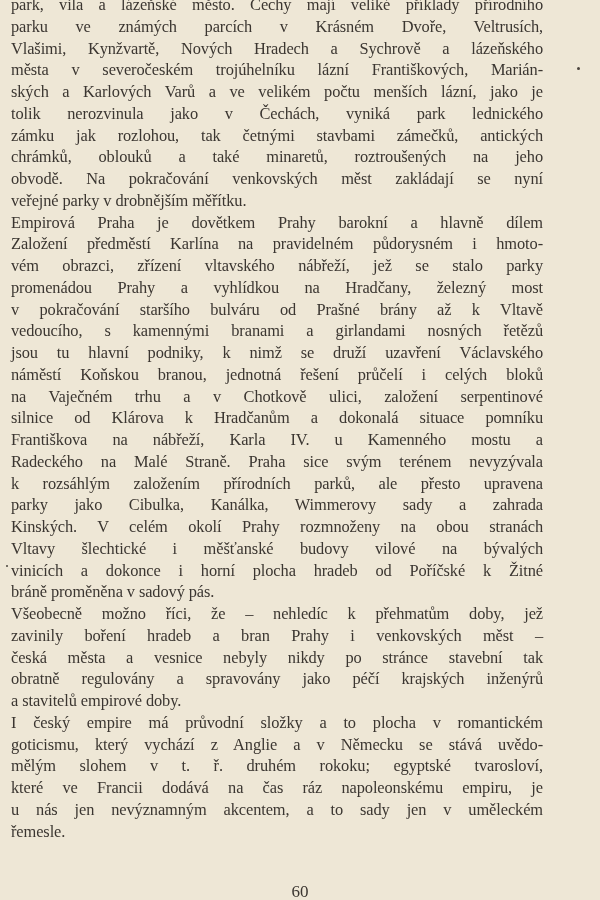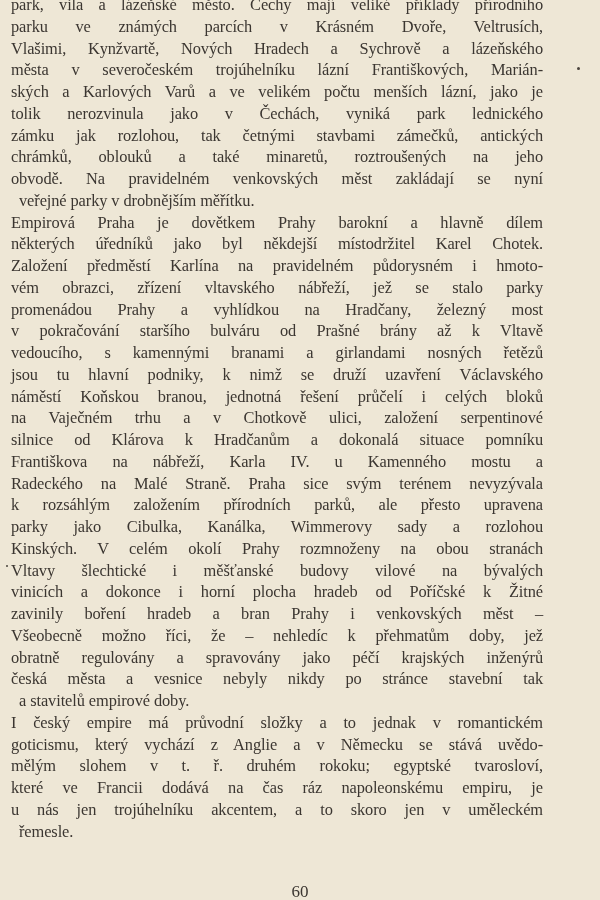--- a/index.html
+++ b/index.html
@@ -17,75 +17,75 @@
     display:block;
     height:21.75px;
     line-height:21.75px;
     font-size:16.4px;
     white-space:nowrap;
     text-align:justify;
     text-align-last:justify;
     font-family:"Liberation Serif", "DejaVu Serif", serif;
     letter-spacing:-0.1px;
   }
-  .line.last { text-align-last:left;margin-left:8px; }
+  .line.last { text-align-last:left; }
   .page-number {
     position:absolute; left:0; width:600px; top:882px;
     text-align:center; font-size:17px;
     font-family:"Liberation Serif", serif;
   }
   .speck { position:absolute; width:3px; height:3px; border-radius:50%; background:#4a443d; }
 </style>
 </head>
 <body>
 
 <div class="page" id="page">
     <div>
       <span class="line">park, vila a lázeňské město. Cechy mají veliké příklady přírodního</span>
       <span class="line">parku ve známých parcích v Krásném Dvoře, Veltrusích,</span>
       <span class="line">Vlašimi, Kynžvartě, Nových Hradech a Sychrově a lázeňského</span>
       <span class="line">města v severočeském trojúhelníku lázní Františkových, Marián-</span>
       <span class="line">ských a Karlových Varů a ve velikém počtu menších lázní, jako je</span>
       <span class="line">tolik nerozvinula jako v Čechách, vyniká park lednického</span>
       <span class="line">zámku jak rozlohou, tak četnými stavbami zámečků, antických</span>
       <span class="line">chrámků, oblouků a také minaretů, roztroušených na jeho</span>
-      <span class="line">obvodě. Na pravidelném venkovských měst zakládají se nyní</span>
+      <span class="line">obvodě. Na pokračování venkovských měst zakládají se nyní</span>
       <span class="line last">veřejné parky v drobnějším měřítku.</span>
     </div>
     <div>
       <span class="line">Empirová Praha je dovětkem Prahy barokní a hlavně dílem</span>
-      <span class="line">některých úředníků jako byl někdejší místodržitel Karel Chotek.</span>
       <span class="line">Založení předměstí Karlína na pravidelném půdorysném i hmoto-</span>
       <span class="line">vém obrazci, zřízení vltavského nábřeží, jež se stalo parky</span>
       <span class="line">promenádou Prahy a vyhlídkou na Hradčany, železný most</span>
       <span class="line">v pokračování staršího bulváru od Prašné brány až k Vltavě</span>
       <span class="line">vedoucího, s kamennými branami a girlandami nosných řetězů</span>
       <span class="line">jsou tu hlavní podniky, k nimž se druží uzavření Václavského</span>
       <span class="line">náměstí Koňskou branou, jednotná řešení průčelí i celých bloků</span>
       <span class="line">na Vaječném trhu a v Chotkově ulici, založení serpentinové</span>
       <span class="line">silnice od Klárova k Hradčanům a dokonalá situace pomníku</span>
       <span class="line">Františkova na nábřeží, Karla IV. u Kamenného mostu a</span>
       <span class="line">Radeckého na Malé Straně. Praha sice svým terénem nevyzývala</span>
       <span class="line">k rozsáhlým založením přírodních parků, ale přesto upravena</span>
-      <span class="line">parky jako Cibulka, Kanálka, Wimmerovy sady a rozlohou</span>
+      <span class="line">parky jako Cibulka, Kanálka, Wimmerovy sady a zahrada</span>
       <span class="line">Kinských. V celém okolí Prahy rozmnoženy na obou stranách</span>
       <span class="line">Vltavy šlechtické i měšťanské budovy vilové na bývalých</span>
       <span class="line">vinicích a dokonce i horní plocha hradeb od Poříčské k Žitné</span>
+      <span class="line last">bráně proměněna v sadový pás.</span>
     </div>
     <div>
+      <span class="line">Všeobecně možno říci, že – nehledíc k přehmatům doby, jež</span>
       <span class="line">zavinily boření hradeb a bran Prahy i venkovských měst –</span>
-      <span class="line">Všeobecně možno říci, že – nehledíc k přehmatům doby, jež</span>
+      <span class="line">česká města a vesnice nebyly nikdy po stránce stavební tak</span>
       <span class="line">obratně regulovány a spravovány jako péčí krajských inženýrů</span>
-      <span class="line">česká města a vesnice nebyly nikdy po stránce stavební tak</span>
       <span class="line last">a stavitelů empirové doby.</span>
     </div>
     <div>
-      <span class="line">I český empire má průvodní složky a to jednak v romantickém</span>
+      <span class="line">I český empire má průvodní složky a to plocha v romantickém</span>
       <span class="line">goticismu, který vychází z Anglie a v Německu se stává uvědo-</span>
       <span class="line">mělým slohem v t. ř. druhém rokoku; egyptské tvarosloví,</span>
       <span class="line">které ve Francii dodává na čas ráz napoleonskému empiru, je</span>
-      <span class="line">u nás jen trojúhelníku akcentem, a to skoro jen v uměleckém</span>
+      <span class="line">u nás jen nevýznamným akcentem, a to sady jen v uměleckém</span>
       <span class="line last">řemesle.</span>
     </div>
   </div>
 <div class="page-number">60</div>
 <span class="speck" style="left:577px;top:67px;"></span>
 <span class="speck" style="left:6px;top:565px;width:2px;height:2px;"></span>
 
 </body></html>

